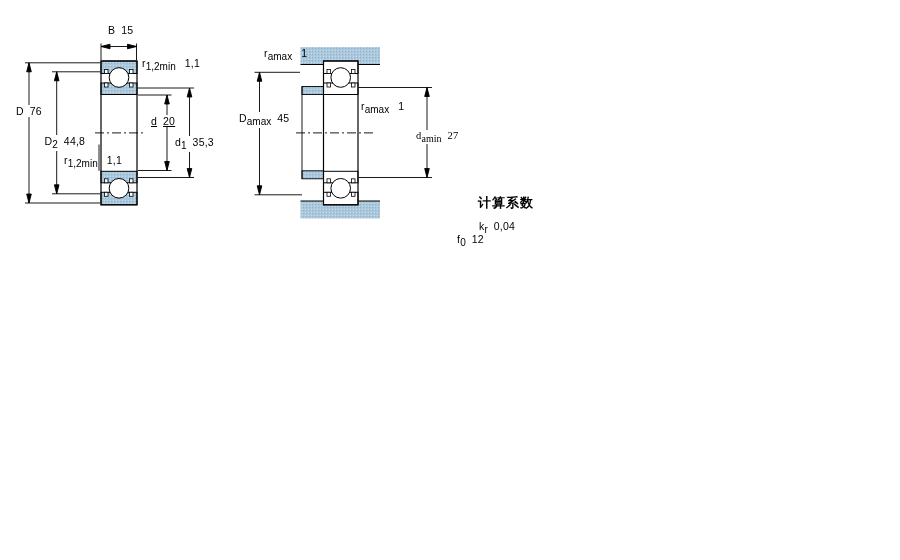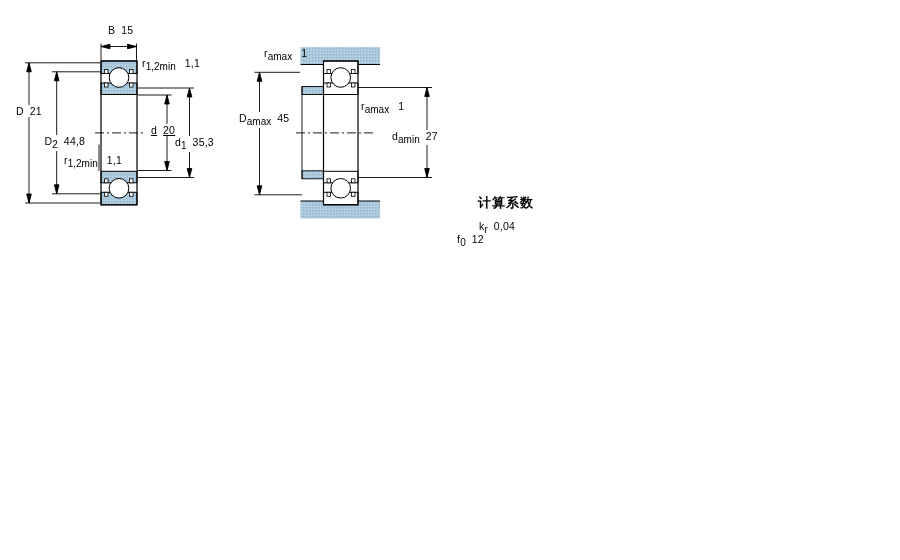--- a/index.html
+++ b/index.html
@@ -147,52 +147,52 @@
 
   <div class="lbl" style="left:108px; top:24px;">
     <span>B</span><span class="vl">15</span>
   </div>
 
   <div class="lbl" style="left:142px; top:56.5px;">
     <span>r</span><span class="sb">1,2min</span><span class="vlw">1,1</span>
   </div>
 
   <div class="lbl masked" style="left:14px; top:104.5px;">
-    <span>D</span><span class="vl">21</span>
+    <span>D</span><span class="vl">76</span>
   </div>
 
   <div class="lbl masked" style="left:42.5px; top:135px;text-align:center;">
     <span>D</span><span class="sb">2</span><span class="vl">44,8</span>
   </div>
 
   <div class="lbl" style="left:64px; top:153.5px;">
     <span>r</span><span class="sb">1,2min</span><span class="vlw">1,1</span>
   </div>
 
-  <div class="lbl masked" style="left:149px; top:124px;text-decoration:underline;">
+  <div class="lbl masked" style="left:149px; top:115px;text-decoration:underline;">
     <span>d</span><span class="vl">20</span>
   </div>
 
   <div class="lbl masked" style="left:173px; top:136px;">
     <span>d</span><span class="sb">1</span><span class="vl">35,3</span>
   </div>
 
   <div class="lbl" style="left:264px; top:47px;">
     <span>r</span><span class="sb">amax</span><span class="vlw">1</span>
   </div>
 
   <div class="lbl masked" style="left:237px; top:112px;">
     <span>D</span><span class="sb">amax</span><span class="vl">45</span>
   </div>
 
   <div class="lbl" style="left:361px; top:100px;">
     <span>r</span><span class="sb">amax</span><span class="vlw">1</span>
   </div>
 
-  <div class="lbl masked" style="left:390px; top:129.5px;">
+  <div class="lbl masked" style="left:414px; top:129.5px;font-family:Liberation Serif, serif;">
     <span>d</span><span class="sb">amin</span><span class="vl">27</span>
   </div>
 
   <div class="lbl heading" style="left:478px; top:196px;">
     <span>计算系数</span>
   </div>
   <div class="lbl factor" style="left:479px; top:219.5px;">
     <span>k</span><span class="sb">r</span><span class="vl">0,04</span>
   </div>
   <div class="lbl factor" style="left:457px; top:233px;">

